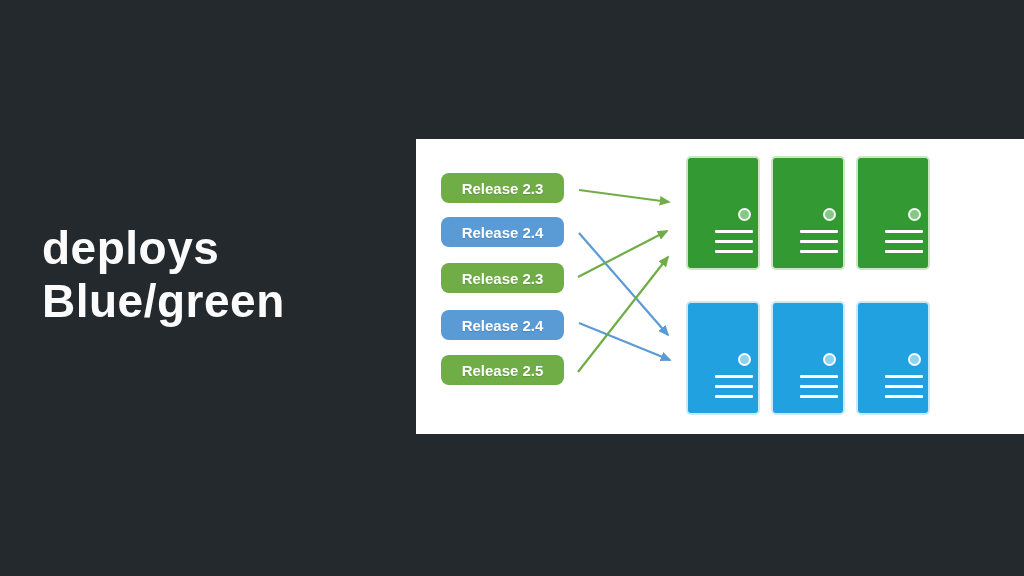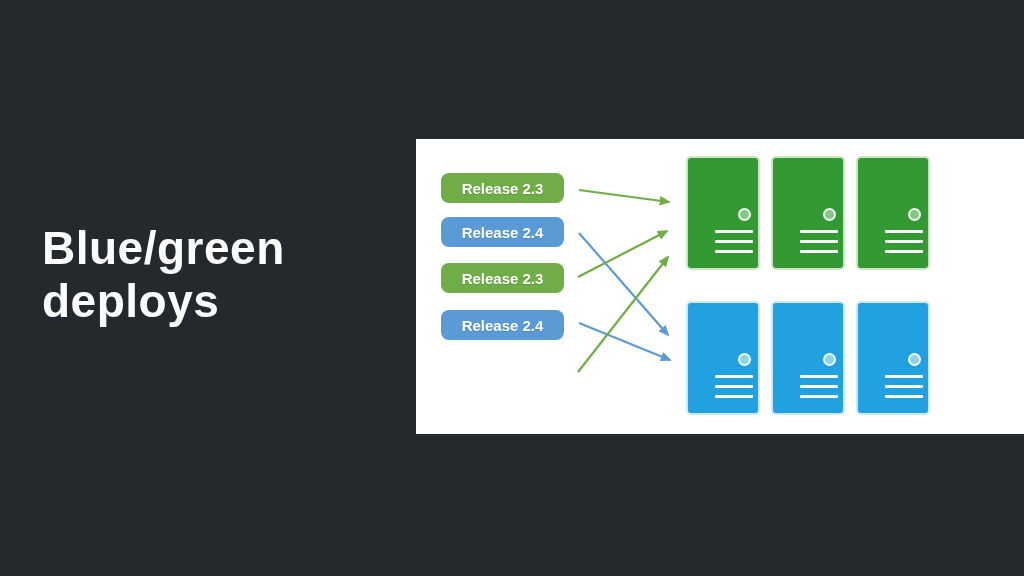--- a/index.html
+++ b/index.html
@@ -104,30 +104,31 @@
     background: #ffffff;
     border-radius: 1px;
   }
 </style>
 </head>
 <body>
 
 <div class="slide">
 
   <h1 class="title">
+    <span>deploys</span>
     <span>Blue/green</span>
-    <span>deploys</span>
   </h1>
 
   <div class="panel">
 
     <div class="pill green" style="top:34px">Release 2.3</div>
     <div class="pill blue" style="top:78px">Release 2.4</div>
     <div class="pill green" style="top:124px">Release 2.3</div>
     <div class="pill blue" style="top:171px">Release 2.4</div>
+    <div class="pill green" style="top:216px">Release 2.5</div>
 
     <svg class="arrows" viewBox="0 0 541 295">
       <defs>
         <marker id="mk-green" markerWidth="5" markerHeight="4.4" refX="4.2" refY="2.2" orient="auto">
           <path class="ah-green" d="M0,0 L5,2.2 L0,4.4 Z"></path>
         </marker>
         <marker id="mk-blue" markerWidth="5" markerHeight="4.4" refX="4.2" refY="2.2" orient="auto">
           <path class="ah-blue" d="M0,0 L5,2.2 L0,4.4 Z"></path>
         </marker>
       </defs>

